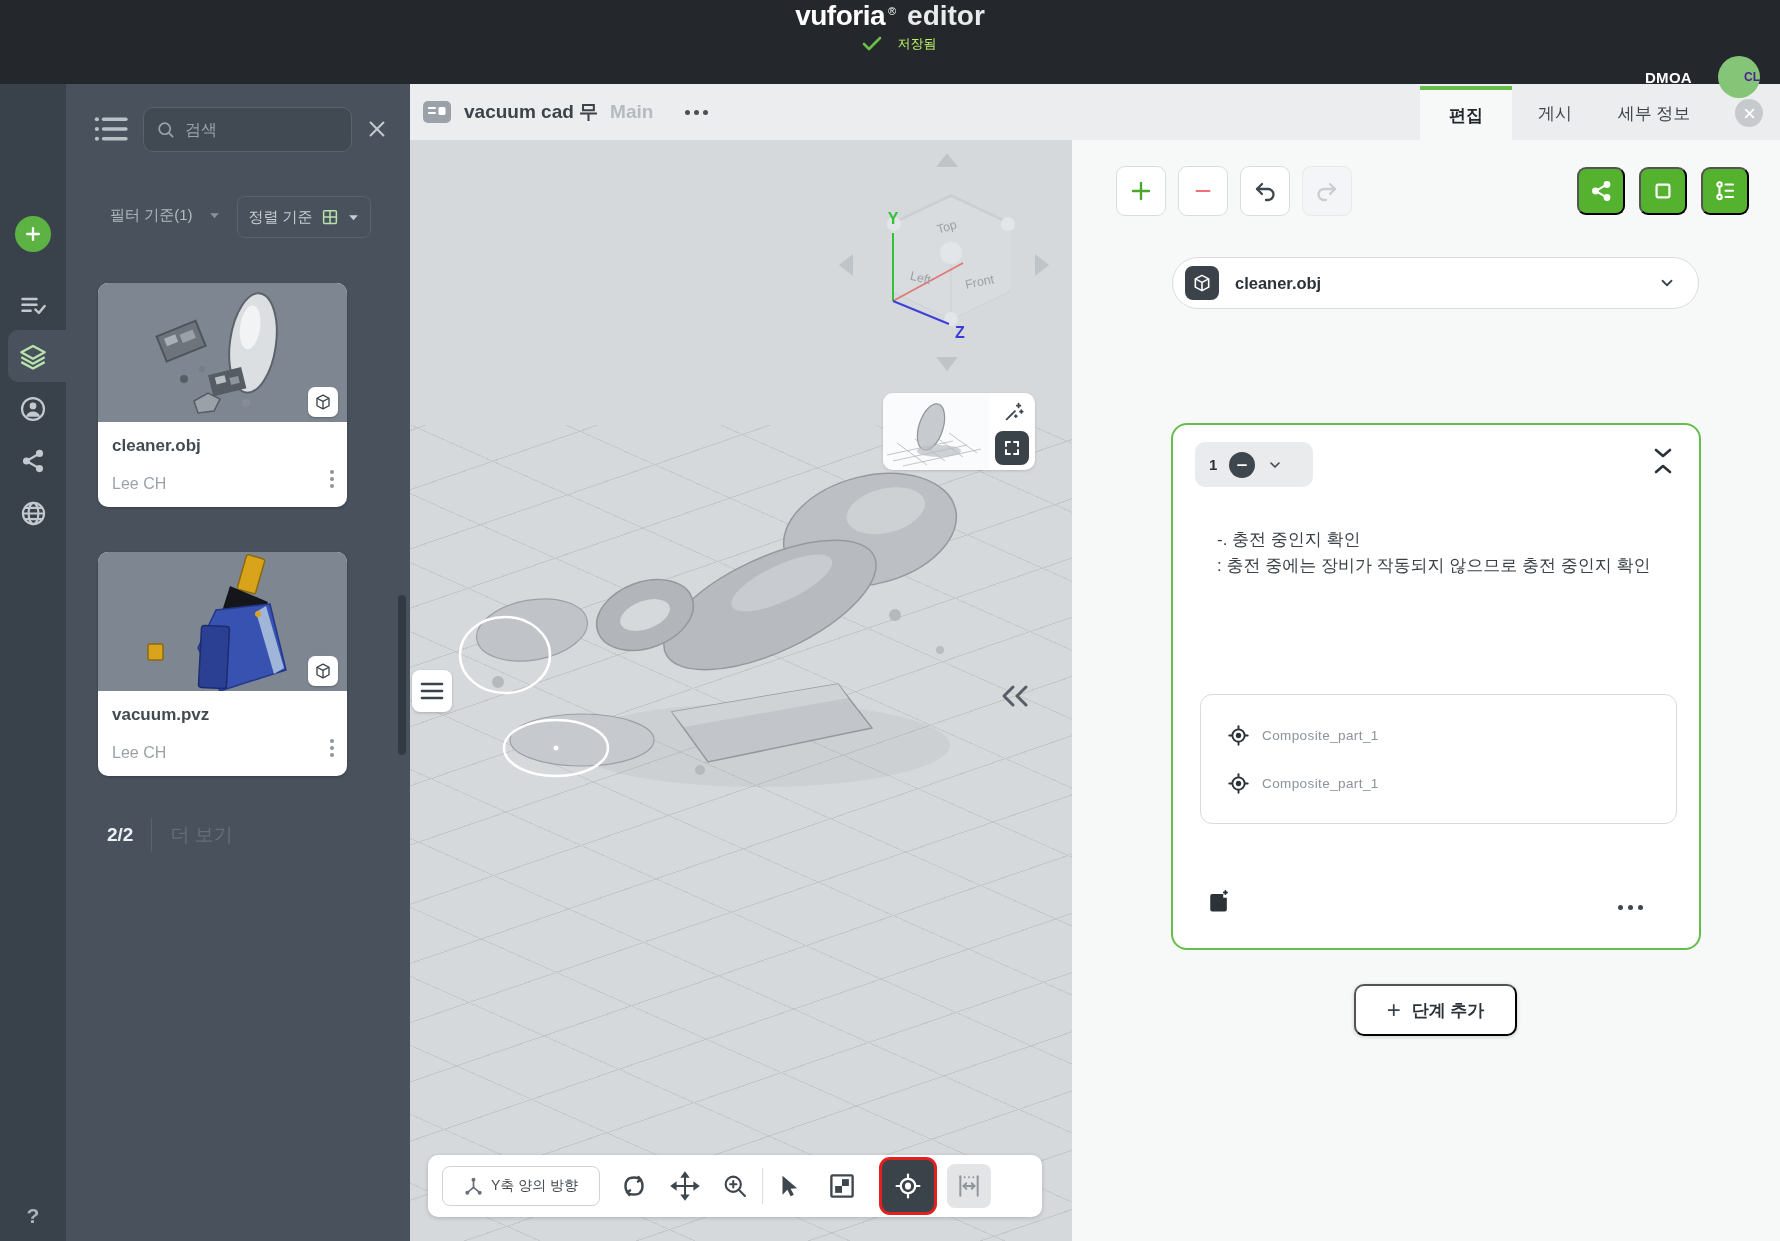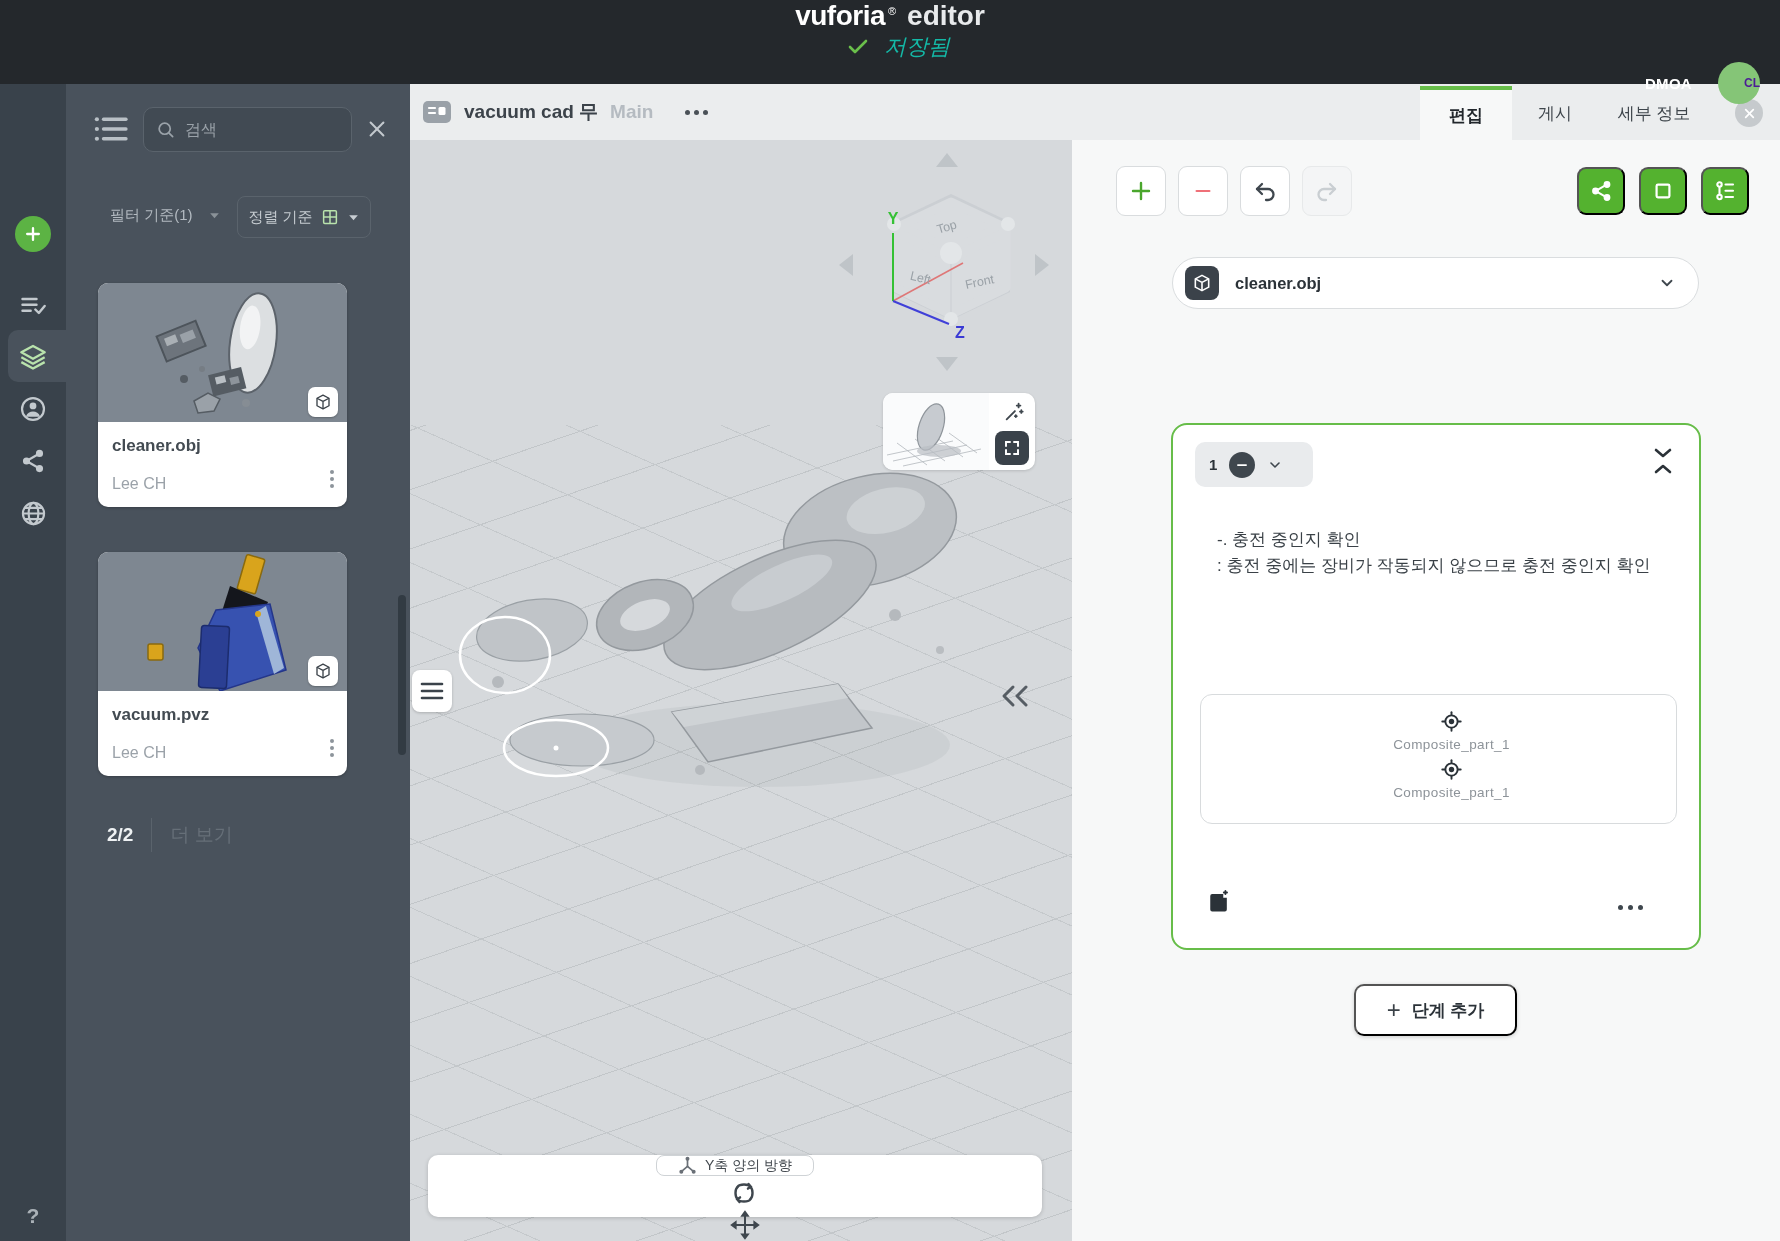--- a/index.html
+++ b/index.html
@@ -8,21 +8,21 @@
   .app { position:relative; width:1780px; height:1241px; overflow:hidden; background:#d6d9dc; }
   .abs { position:absolute; }
 
   
   .topbar { left:0; top:0; width:1780px; height:84px; background:#24282c; display:flex; align-items:center; padding:0 20px; z-index:40;flex-direction:column; }
   .logo { display:flex; align-items:baseline; gap:9px; }
   .logo-primary { color:#ffffff; font-size:28px; font-weight:700; letter-spacing:-0.5px; }
   .logo-reg { color:#ffffff; font-size:11px; vertical-align:super; position:relative; top:-10px; left:-6px;}
   .logo-secondary { color:#e8eaec; font-size:28px; font-weight:700; margin-left:-4px;}
   .save-group { display:flex; align-items:center; gap:14px; margin-left:16px; }
-  .save-status { color:#14b8a6; font-size:22px; font-style:italic; }
+  .save-status { color:#bef264; font-size:13px; }
   .topbar-right { margin-left:auto; display:flex; align-items:center; gap:26px; }
   .org-label { color:#ffffff; font-size:15px; font-weight:700; letter-spacing:.3px; }
   .avatar { width:42px; height:42px; border-radius:50%; background:#85c577; color:#4c1d95; font-size:12px; font-weight:700; display:flex; align-items:center; justify-content:flex-end; }
 
   
   .iconbar { left:0; top:84px; width:66px; height:1157px; background:#39424b; z-index:30; }
   .iconbar .item { position:absolute; left:0; width:66px; display:flex; justify-content:center; color:#c3c9ce; }
   .add-circle { width:36px; height:36px; border-radius:50%; background:#5cb344; color:#fff; display:flex; align-items:center; justify-content:center; }
   .active-pill { position:absolute; left:8px; top:246px; width:58px; height:52px; background:#49525c; border-radius:10px 0 0 10px; }
   .help-glyph { color:#aab1b7; font-size:21px; font-weight:700; }
@@ -72,21 +72,21 @@
   .tri-left  { border-top:11px solid transparent; border-bottom:11px solid transparent; border-right:14px solid #bfc4c8; }
   .tri-right { border-top:11px solid transparent; border-bottom:11px solid transparent; border-left:14px solid #bfc4c8; }
   .thumb-preview { position:absolute; left:473px; top:253px; width:152px; height:77px; background:#ffffff; border-radius:10px; box-shadow:0 1px 3px rgba(0,0,0,.15); }
   .thumb-art { position:absolute; left:0; top:0; width:106px; height:77px; border-radius:10px 0 0 10px; background:#fafbfc; overflow:hidden; }
   .wand-btn { position:absolute; left:118px; top:6px; width:26px; height:26px; color:#3f474e; display:flex; align-items:center; justify-content:center; }
   .expand-btn { position:absolute; left:112px; top:38px; width:34px; height:34px; background:#3a424a; border-radius:8px; color:#fff; display:flex; align-items:center; justify-content:center; }
   .hamburger-btn { position:absolute; left:2px; top:530px; width:40px; height:42px; background:#ffffff; border-radius:8px; box-shadow:0 1px 3px rgba(0,0,0,.2); display:flex; align-items:center; justify-content:center; color:#3a424a; }
   .collapse-left { position:absolute; left:590px; top:542px; width:30px; height:28px; color:#565d64; display:flex; align-items:center; justify-content:center; }
 
   
-  .vp-toolbar { position:absolute; left:18px; top:1015px; width:614px; height:62px; background:#ffffff; border-radius:10px; box-shadow:0 1px 4px rgba(0,0,0,.18); display:flex; align-items:center; padding:0 14px;flex-direction:column; }
+  .vp-toolbar { position:absolute; left:18px; top:1015px; width:614px; height:62px; background:#ffffff; border-radius:10px; box-shadow:0 1px 4px rgba(0,0,0,.18); display:flex; align-items:center; padding:0 14px; }
   .orient-btn { width:158px; height:40px; border:1px solid #cfd3d6; border-radius:8px; background:#fff; display:flex; align-items:center; justify-content:center; gap:8px; color:#43494f; font-size:14px; }
   .tool-ico { color:#3f474e; display:flex; align-items:center; justify-content:center; }
   .tb-div { width:1px; height:36px; background:#dcdfe1; margin:0 13px; }
   .target-btn { width:52px; height:52px; background:#3a424a; border-radius:8px; box-shadow:0 0 0 3px #e3201f; display:flex; align-items:center; justify-content:center; color:#fff; }
   .fit-btn { width:44px; height:44px; background:#e2e4e6; border-radius:8px; display:flex; align-items:center; justify-content:center; color:#8f959b; }
 
   
   .rightpanel { left:1072px; top:140px; width:708px; height:1101px; background:#f7f8f8; z-index:8; }
   .rp-btn { position:absolute; width:50px; height:50px; border-radius:9px; background:#fff; border:1px solid #d9dcde; display:flex; align-items:center; justify-content:center; }
   .rp-btn.disabled { background:#f4f5f6; border-color:#e7e9ea; color:#c9ced2; }
@@ -98,21 +98,21 @@
   .toggle-label { font-size:15.5px; font-weight:600; color:#2b3238; }
   .switch { margin-left:auto; width:50px; height:26px; border-radius:13px; background:#3f474e; position:relative; }
   .switch .knob { position:absolute; left:3px; top:3px; width:20px; height:20px; border-radius:50%; background:#fff; }
   .step-card { position:absolute; left:99px; top:283px; width:530px; height:527px; background:#fff; border:2px solid #67bd49; border-radius:16px; }
   .step-pill { position:absolute; left:22px; top:17px; width:118px; height:45px; background:#e9ebed; border-radius:10px; display:flex; align-items:center; padding:0 14px; gap:12px; }
   .step-num { font-size:15px; font-weight:700; color:#2b3238; }
   .minus-circle { width:26px; height:26px; border-radius:50%; background:#3f474e; color:#fff; display:flex; align-items:center; justify-content:center; }
   .collapse-v { position:absolute; right:26px; top:22px; color:#2b3238; }
   .step-desc { position:absolute; left:44px; top:102px; width:446px; font-size:17px; line-height:1.5; color:#3a4147; white-space:pre-line; }
   .parts-box { position:absolute; left:27px; top:269px; width:477px; height:130px; border:1.5px solid #d8dbdd; border-radius:12px; }
-  .part-row { position:absolute; left:0; width:100%; height:50px; display:flex; align-items:center; padding-left:26px; gap:4px; color:#2b3238;flex-direction:column; }
+  .part-row { position:absolute; left:0; width:100%; height:50px; display:flex; align-items:center; padding-left:26px; gap:12px; color:#2b3238; }
   .part-name { font-size:13.5px; letter-spacing:.4px; color:#8d9399; }
   .img-add { position:absolute; left:34px; top:464px; color:#2b3238; }
   .step-dots { position:absolute; right:52px; top:476px; display:flex; gap:5px; padding:4px; }
   .step-dots i { width:5px; height:5px; border-radius:50%; background:#3f474e; }
   .add-step-btn { position:absolute; left:282px; top:844px; width:163px; height:52px; background:#fff; border-radius:10px; box-shadow:0 1px 4px rgba(0,0,0,.18); display:flex; align-items:center; justify-content:center; gap:11px; color:#2b3238; }
   .add-step-plus { font-size:24px; font-weight:400; line-height:1; color:#3a4147; }
   .add-step-label { font-size:17px; font-weight:600; }
   svg { display:block; }
 </style>
 </head>

